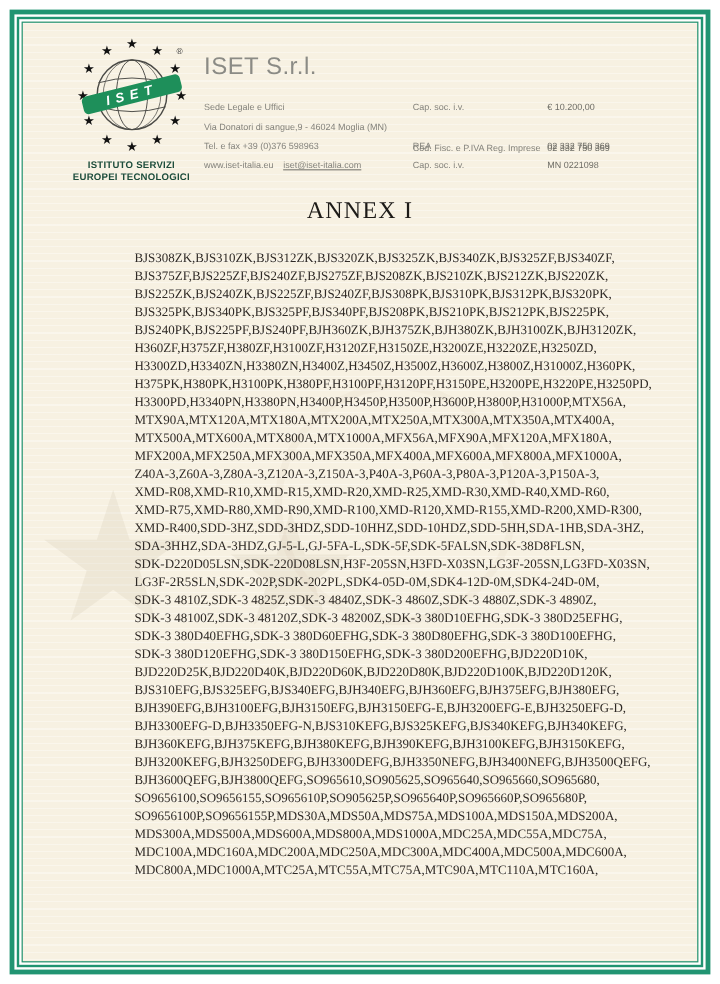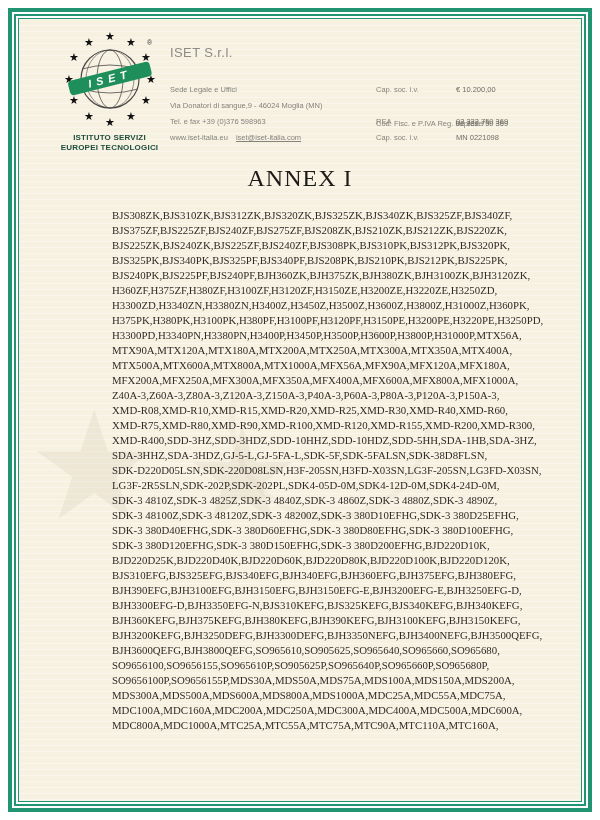--- a/index.html
+++ b/index.html
@@ -13,30 +13,30 @@
       background-color:#f7f1e2;
       background-image:repeating-linear-gradient(180deg, rgba(255,255,255,.35) 0 1px, rgba(0,0,0,0) 1px 6px);
   }
   .watermark{position:absolute;color:#b9ac92;opacity:.14;pointer-events:none;font-family:"DejaVu Sans",sans-serif;}
   .wm-star1{left:8px;top:360px;font-size:150px;}
   .wm-star2{left:165px;top:380px;font-size:130px;}
   .wm-ring{left:210px;top:300px;width:190px;height:190px;border:6px solid #b9ac92;border-radius:50%;opacity:.08;}
   
   .logo-block{position:absolute;left:18px;top:12px;width:145px;text-align:center;}
   .logo-caption{margin-top:2px;font-size:8px;font-weight:bold;line-height:10px;color:#1d4d3c;letter-spacing:.2px;}
-  .company-name{position:absolute;left:151px;top:26px;font-size:13px;color:#8b8b85;letter-spacing:.4px;}
+  .company-name{position:absolute;left:151px;top:26px;font-size:20px;color:#8b8b85;letter-spacing:.4px;}
   .addr-line{position:absolute;left:151px;font-size:7.5px;color:#84837c;}
   .addr-1{top:66px;} .addr-2{top:82px;} .addr-3{top:98px;} .addr-4{top:114px;}
   .addr-email{color:#84837c;margin-left:8px;}
-  .reg-label{position:absolute;left:325px;font-size:7.5px;color:#84837c;margin-left:32px;}
+  .reg-label{position:absolute;left:325px;font-size:7.5px;color:#84837c;}
   .reg-value{position:absolute;left:437px;font-size:7.5px;color:#6e6d66;}
   .row-1{top:66px;} .row-2{top:100px;} .row-3{top:98px;} .row-4{top:114px;}
   
   .annex-title{position:absolute;left:0;top:146px;width:100%;text-align:center;margin:0;
-    font-family:"Liberation Serif",serif;font-weight:normal;font-size:24px;color:#1d1b18;letter-spacing:1px;}
+    font-family:"Liberation Serif",serif;font-weight:normal;font-size:20px;color:#1d1b18;letter-spacing:1px;}
   .models{position:absolute;left:93px;top:189px;width:376px;
     font-family:"Liberation Serif",serif;font-size:10.8px;line-height:15px;color:#2f2a26;}
   .models div{white-space:nowrap;}
   
   .logo-svg{display:block;margin:0 auto;}
 </style>
 </head>
 <body>
 
 <div class="sheet">

